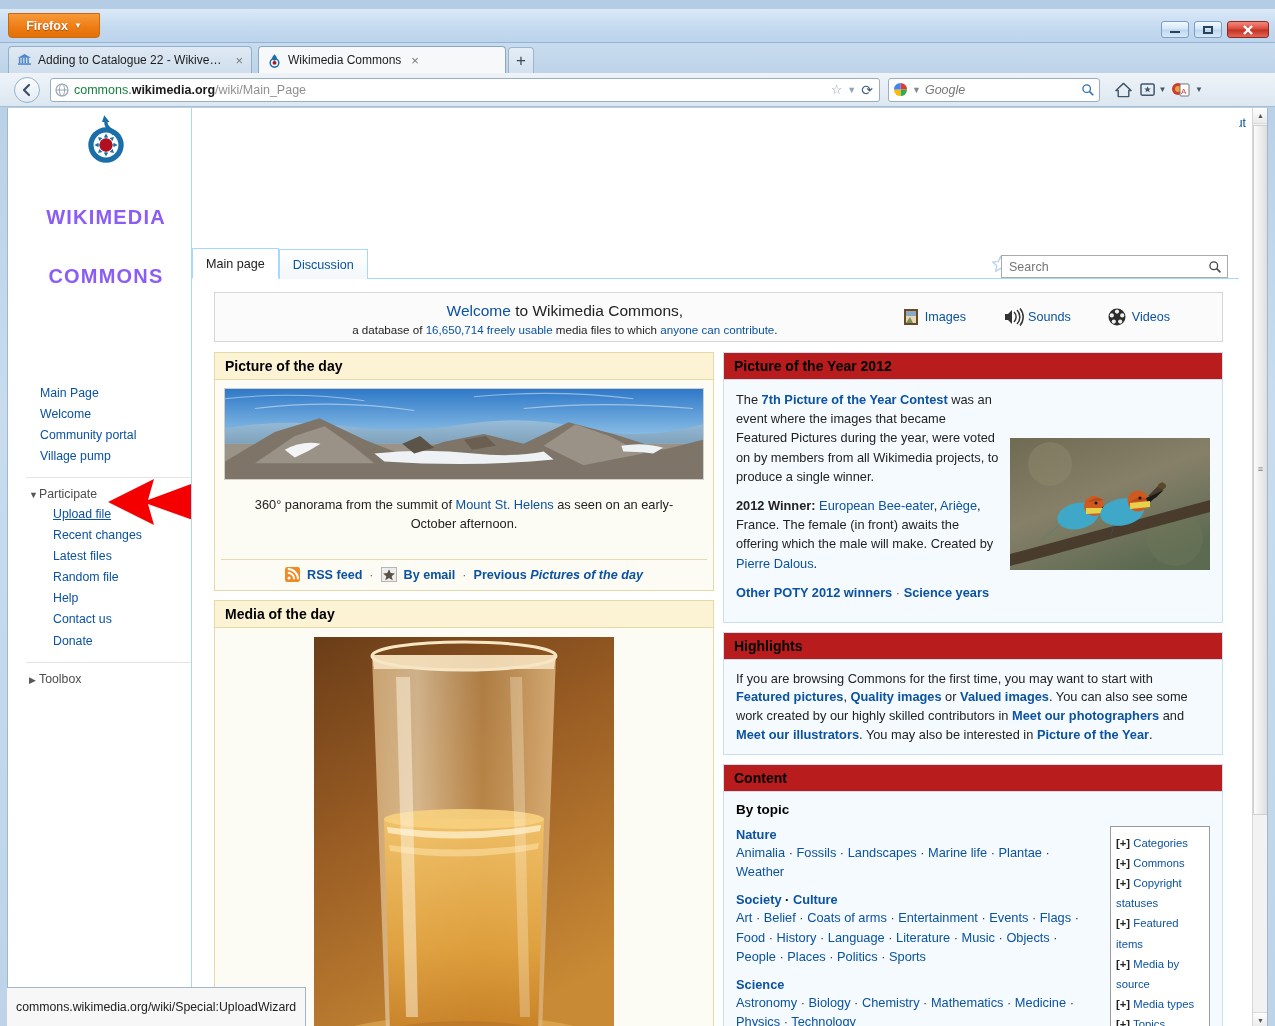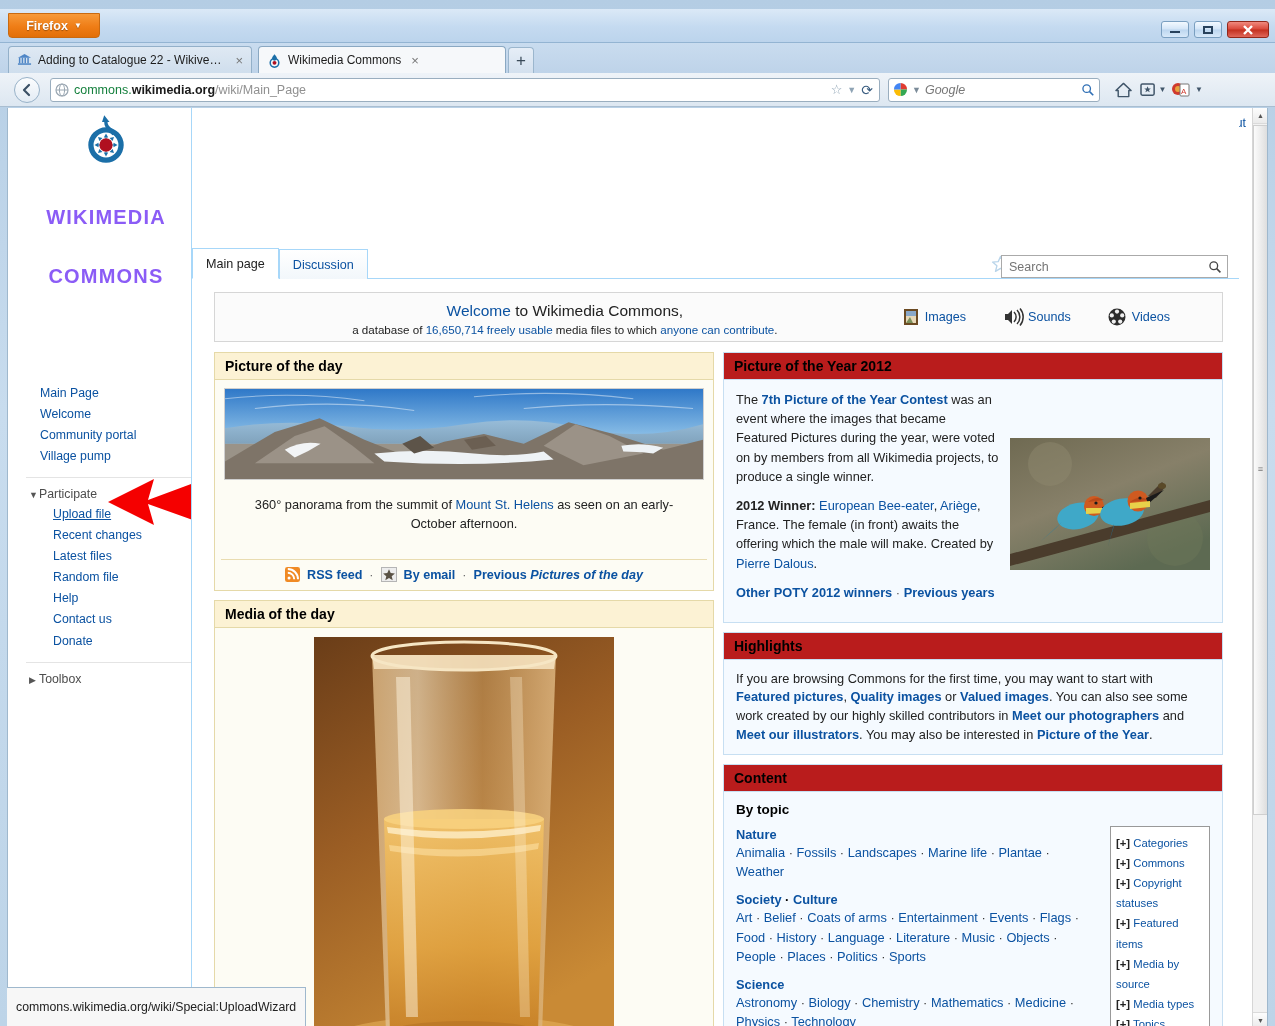--- a/index.html
+++ b/index.html
@@ -649,21 +649,21 @@
             </div>
 
             <div id="colR">
 
               <div class="panel blue">
                 <div class="ph">Picture of the Year 2012</div>
                 <div id="poty-body">
                   <div id="poty-text">
                     <p><span>The </span><a href="#" class="blk">7th Picture of the Year Contest</a><span> was an event where the images that became Featured Pictures during the year, were voted on by members from all Wikimedia projects, to produce a single winner.</span></p>
                     <p><span class="blk">2012 Winner:</span> <a href="#">European Bee-eater</a><span>, </span><a href="#">Ariège</a><span>, France. The female (in front) awaits the offering which the male will make. Created by </span><a href="#">Pierre Dalous</a><span>.</span></p>
-                    <p><a href="#" class="blk">Other POTY 2012 winners</a> <span style="color:#555">·</span> <a href="#" class="blk">Previous years</a></p>
+                    <p><a href="#" class="blk">Other POTY 2012 winners</a> <span style="color:#555">·</span> <a href="#" class="blk">Science years</a></p>
                   </div>
                   <svg id="poty-img" viewBox="0 0 200 132" preserveAspectRatio="none">
                     <defs>
                       <linearGradient id="bokeh" x1="0" y1="0" x2="0.6" y2="1">
                         <stop offset="0%" stop-color="#6f6a52"></stop>
                           <stop offset="50%" stop-color="#878069"></stop>
                           <stop offset="100%" stop-color="#5d6a52"></stop>
                       </linearGradient>
                     </defs>
                     <rect width="200" height="132" fill="url(#bokeh)"></rect>

